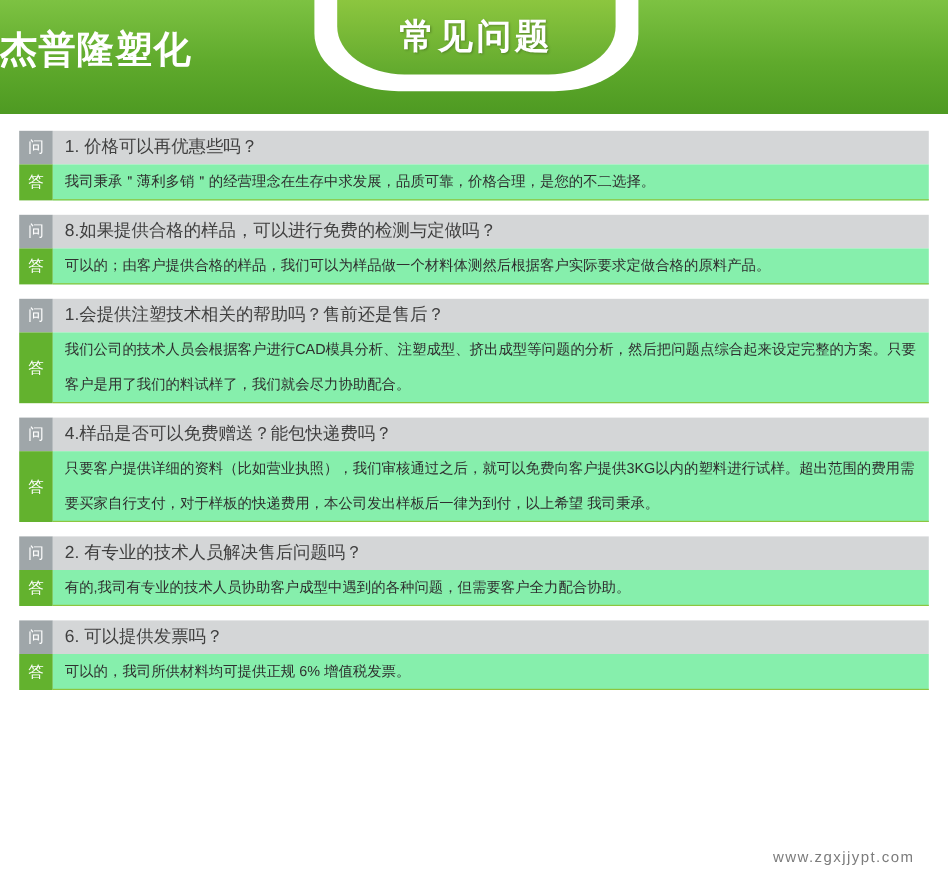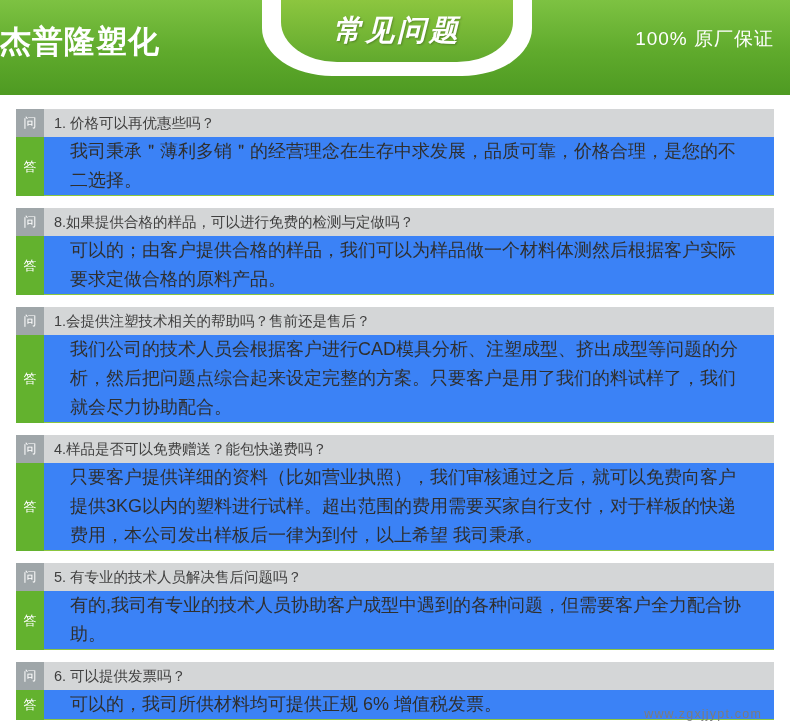--- a/index.html
+++ b/index.html
@@ -66,21 +66,20 @@
     left: 281px;
     top: 0px;
     width: 232px;
     height: 62px;
     background: linear-gradient(180deg, #8cc63f 0%, #61a92d 100%);
     border-bottom-left-radius: 56px 40px;
     border-bottom-right-radius: 56px 40px;
     display: flex;
     align-items: center;
     justify-content: center;
-    font-style: italic;
   }
   .title-badge span {
     font-size: 29px;
     font-weight: bold;
     color: #ffffff;
     letter-spacing: 3px;
     text-shadow: 1px 1px 2px rgba(0,0,0,0.25);
   }
 
   
@@ -119,25 +118,25 @@
     font-size: 14.5px;
     line-height: 28px;
     padding: 0 10px;
     display: flex;
     align-items: center;
     min-height: 28px;
     box-sizing: border-box;
   }
   .a-body {
     flex: 1 1 auto;
-    background: #3b82f6;
+    background: #86efac;
     color: #2f2f2f;
-    font-size: 18px;
+    font-size: 12px;
     line-height: 29px;
-    padding: 0 26px;
+    padding: 0 10px;
     display: flex;
     align-items: center;
     box-sizing: border-box;
     border-bottom: 1px solid #8cc63f;
   }
 
   .watermark {
     position: absolute;
     right: 28px;
     bottom: 4px;
@@ -151,21 +150,20 @@
 <body>
 
 <div class="page">
 
   <div class="header">
     <div class="header-left">杰普隆塑化</div>
     <div class="title-plate"></div>
     <div class="title-badge">
       <span>常见问题</span>
     </div>
-    <div class="header-right">100% 原厂保证</div>
   </div>
 
   <div class="faq-list">
 
     <div class="faq-item">
       <div class="row">
         <div class="tag q-tag">问</div>
         <div class="q-body">1. 价格可以再优惠些吗？</div>
       </div>
       <div class="row">
@@ -203,21 +201,21 @@
       </div>
       <div class="row">
         <div class="tag a-tag">答</div>
         <div class="a-body">只要客户提供详细的资料（比如营业执照），我们审核通过之后，就可以免费向客户提供3KG以内的塑料进行试样。超出范围的费用需要买家自行支付，对于样板的快递费用，本公司发出样板后一律为到付，以上希望  我司秉承。</div>
       </div>
     </div>
 
     <div class="faq-item">
       <div class="row">
         <div class="tag q-tag">问</div>
-        <div class="q-body">5. 有专业的技术人员解决售后问题吗？</div>
+        <div class="q-body">2. 有专业的技术人员解决售后问题吗？</div>
       </div>
       <div class="row">
         <div class="tag a-tag">答</div>
         <div class="a-body">有的,我司有专业的技术人员协助客户成型中遇到的各种问题，但需要客户全力配合协助。</div>
       </div>
     </div>
 
     <div class="faq-item">
       <div class="row">
         <div class="tag q-tag">问</div>

